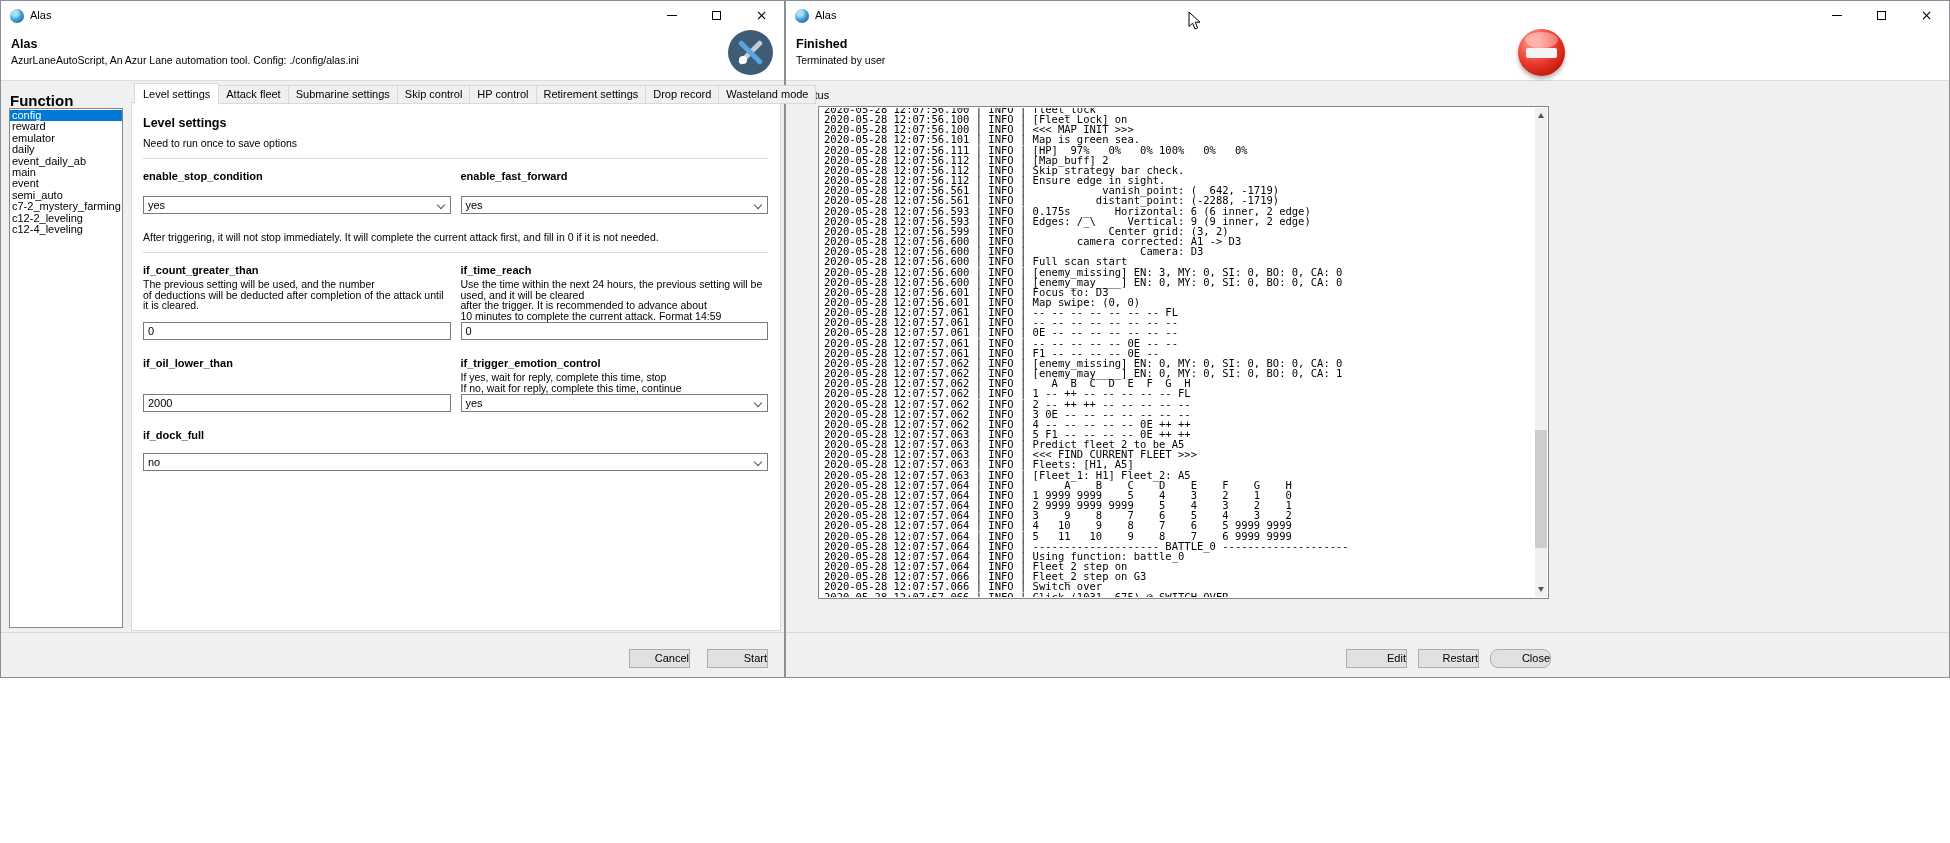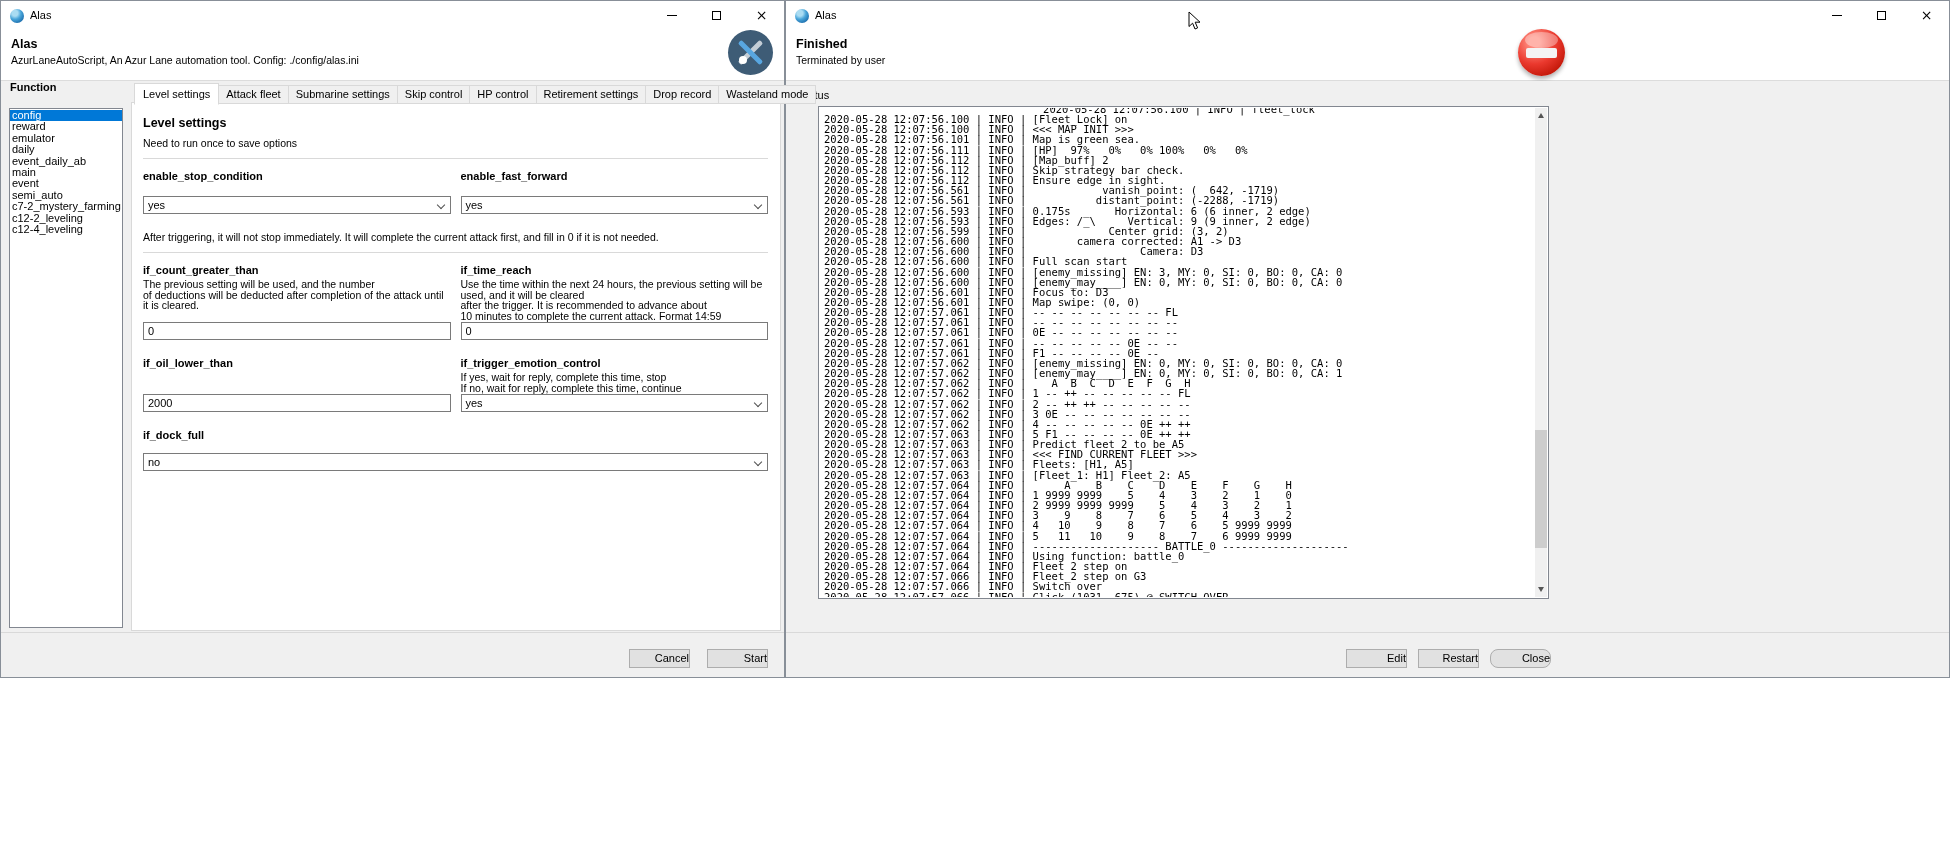--- a/index.html
+++ b/index.html
@@ -34,21 +34,21 @@
   .stop-icon { position:absolute; left:732px; top:-1px; width:47px; height:47px; border-radius:50%;
                background:radial-gradient(circle at 35% 28%, #ff8a7d 0 12%, #ea392e 48%, #bf1405 82%);
                box-shadow:0 3px 4px rgba(0,0,0,.3); }
   .stop-icon .bar { position:absolute; left:8px; right:8px; top:19px; height:10px; background:#f4f4f4; border-radius:2px; }
   .stop-icon .gloss { position:absolute; left:7px; top:3px; width:33px; height:16px; border-radius:50%; background:rgba(255,255,255,.35); }
 
   
   .content { position:absolute; top:80px; left:0; right:0; bottom:45px; background:#f0f0f0; }
 
   
-  .func-label { position:absolute; left:9px; top:0; font-size:11px; font-weight:bold; }
+  .func-label { position:absolute; left:9px; top:11px; font-size:15px; font-weight:bold; }
   .listbox { position:absolute; left:8px; top:27px; width:114px; bottom:4px; background:#fff; border:1px solid #828790; padding:1px 0; overflow:hidden; }
   .list-item { font-size:11px; line-height:11.4px; padding:0 2px; white-space:nowrap; }
   .list-item.selected { background:#0078d7; color:#fff; }
 
   
   .notebook { position:absolute; left:130px; top:2px; right:3px; bottom:1px; }
   .tab-strip { display:flex; position:relative; z-index:2; margin-left:3px; align-items:flex-end; }
   .tab { font-size:11px; padding:2px 7px 3px; background:#f0f0f0; border:1px solid #d9d9d9; border-left:none; white-space:nowrap; }
   .tab:first-child { border-left:1px solid #d9d9d9; }
   .tab.active { background:#fff; border-left:1px solid #d9d9d9; border-bottom:1px solid #fff; padding:4px 8px 4px; margin-bottom:-1px; }
@@ -77,21 +77,21 @@
   .footer { position:absolute; left:0; right:0; bottom:0; height:45px; background:#f0f0f0; border-top:1px solid #d9d9d9; }
   .btn { position:absolute; top:16px; width:61px; height:19px; background:#e1e1e1; border:1px solid #adadad; font-size:11px; text-align:right; line-height:16px; }
   #btn-cancel { left:628px; } #btn-start { left:706px; }
   #btn-edit { left:560px; } #btn-restart { left:632px; } #btn-close { left:704px;border-radius:8px; }
 
   
   .status-label { position:absolute; left:12px; top:8px; font-size:11px; }
   .logbox { position:absolute; left:32px; top:25px; width:731px; bottom:33px; background:#fff; border:1px solid #828790; }
   .log-lines { position:absolute; left:5px; top:1px; right:14px; bottom:1px; overflow:hidden;
                font-family:"DejaVu Sans Mono","Liberation Mono",monospace; font-size:10.5px; line-height:10.15px; white-space:pre; }
-  .log-line:first-child { margin-top:-4px;text-align:center; }
+  .log-line:first-child { margin-top:-4px; }
 
   .scrollbar { position:absolute; right:1px; top:1px; bottom:1px; width:12px; background:#f0f0f0; }
   .sb-btn { position:absolute; left:0; width:12px; height:15px; display:flex; align-items:center; justify-content:center; }
   .sb-up { top:0; } .sb-down { bottom:0; }
   .tri-up { width:0; height:0; border-left:3.5px solid transparent; border-right:3.5px solid transparent; border-bottom:5px solid #555; }
   .tri-down { width:0; height:0; border-left:3.5px solid transparent; border-right:3.5px solid transparent; border-top:5px solid #555; }
   .sb-thumb { position:absolute; left:0; width:12px; top:322px; height:118px; background:#cdcdcd; }
 
   .cursor { position:absolute; left:1188px; top:11px; z-index:50; }
 </style>

